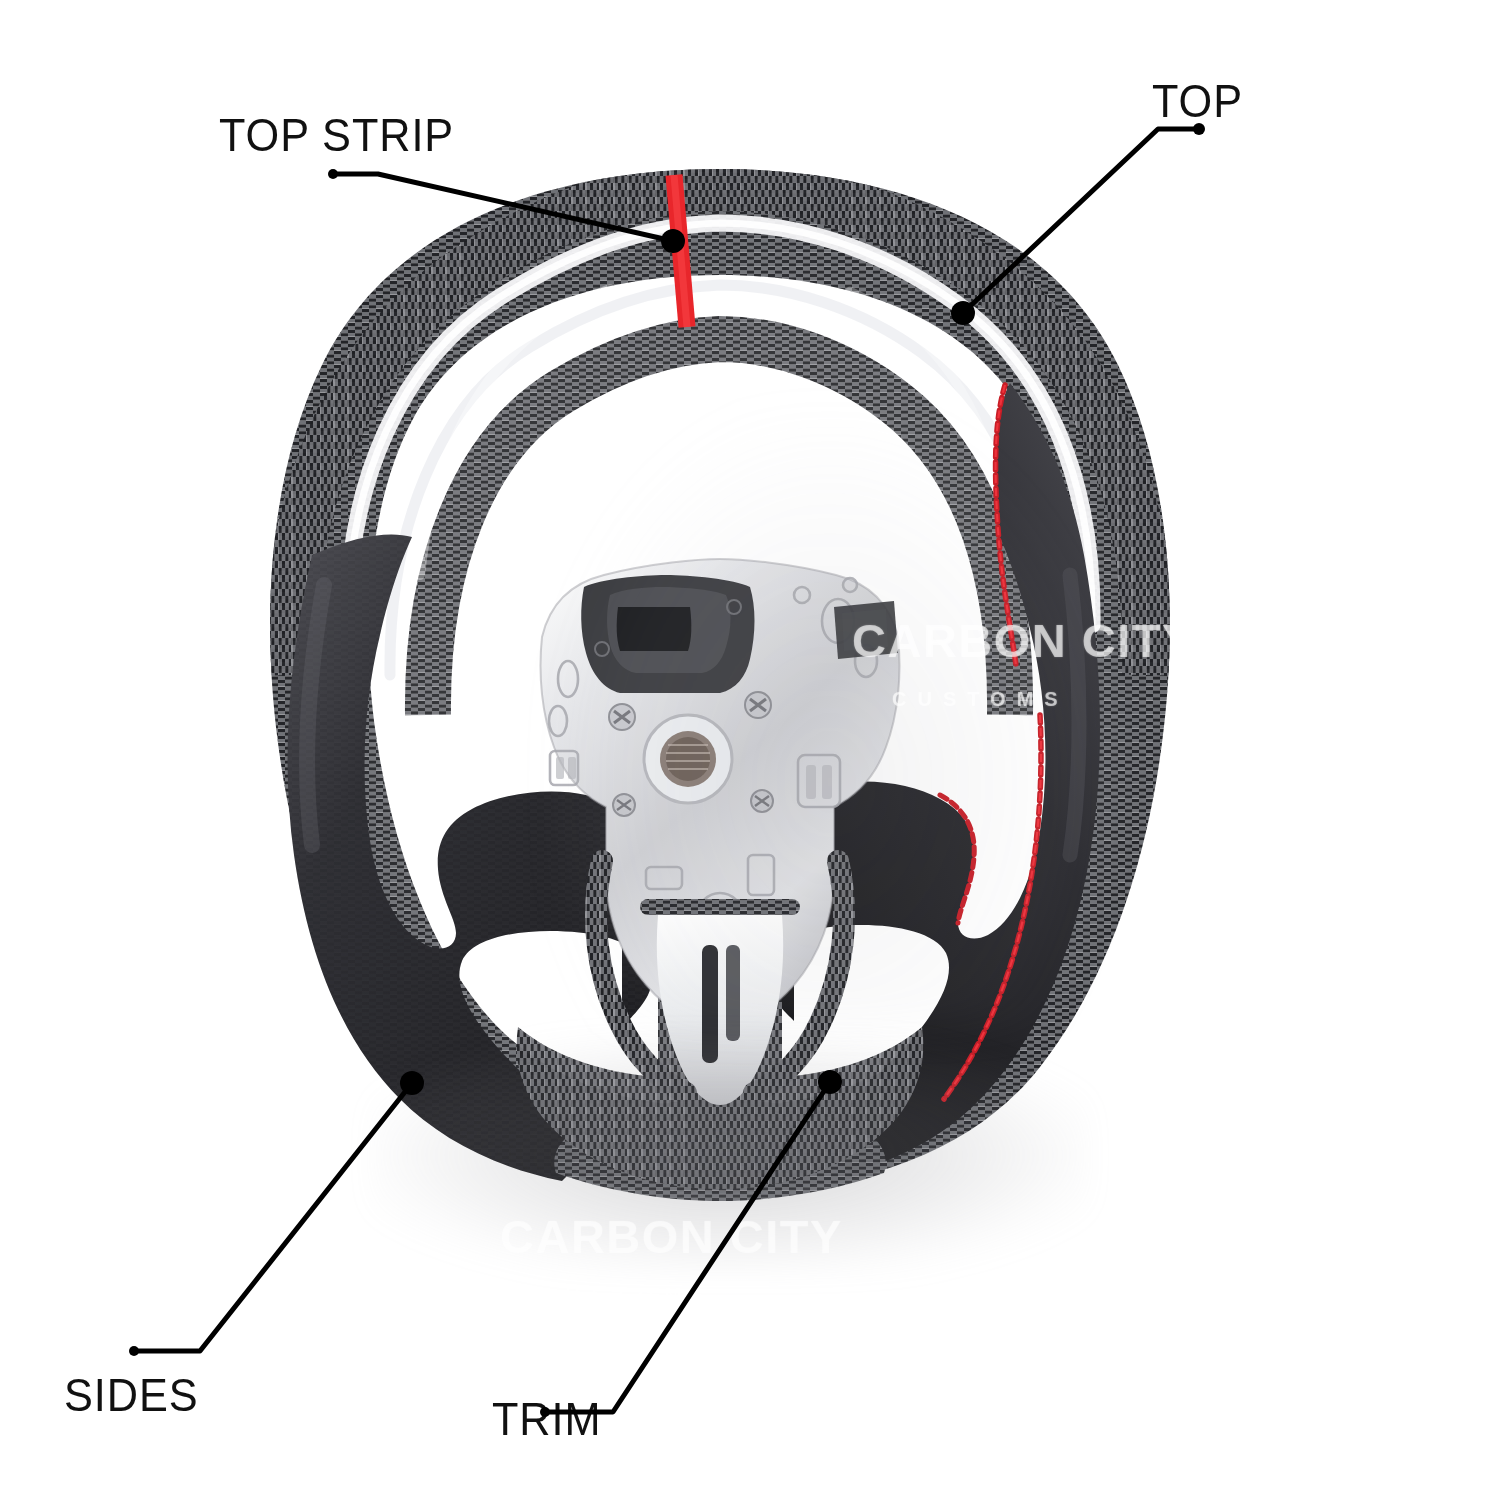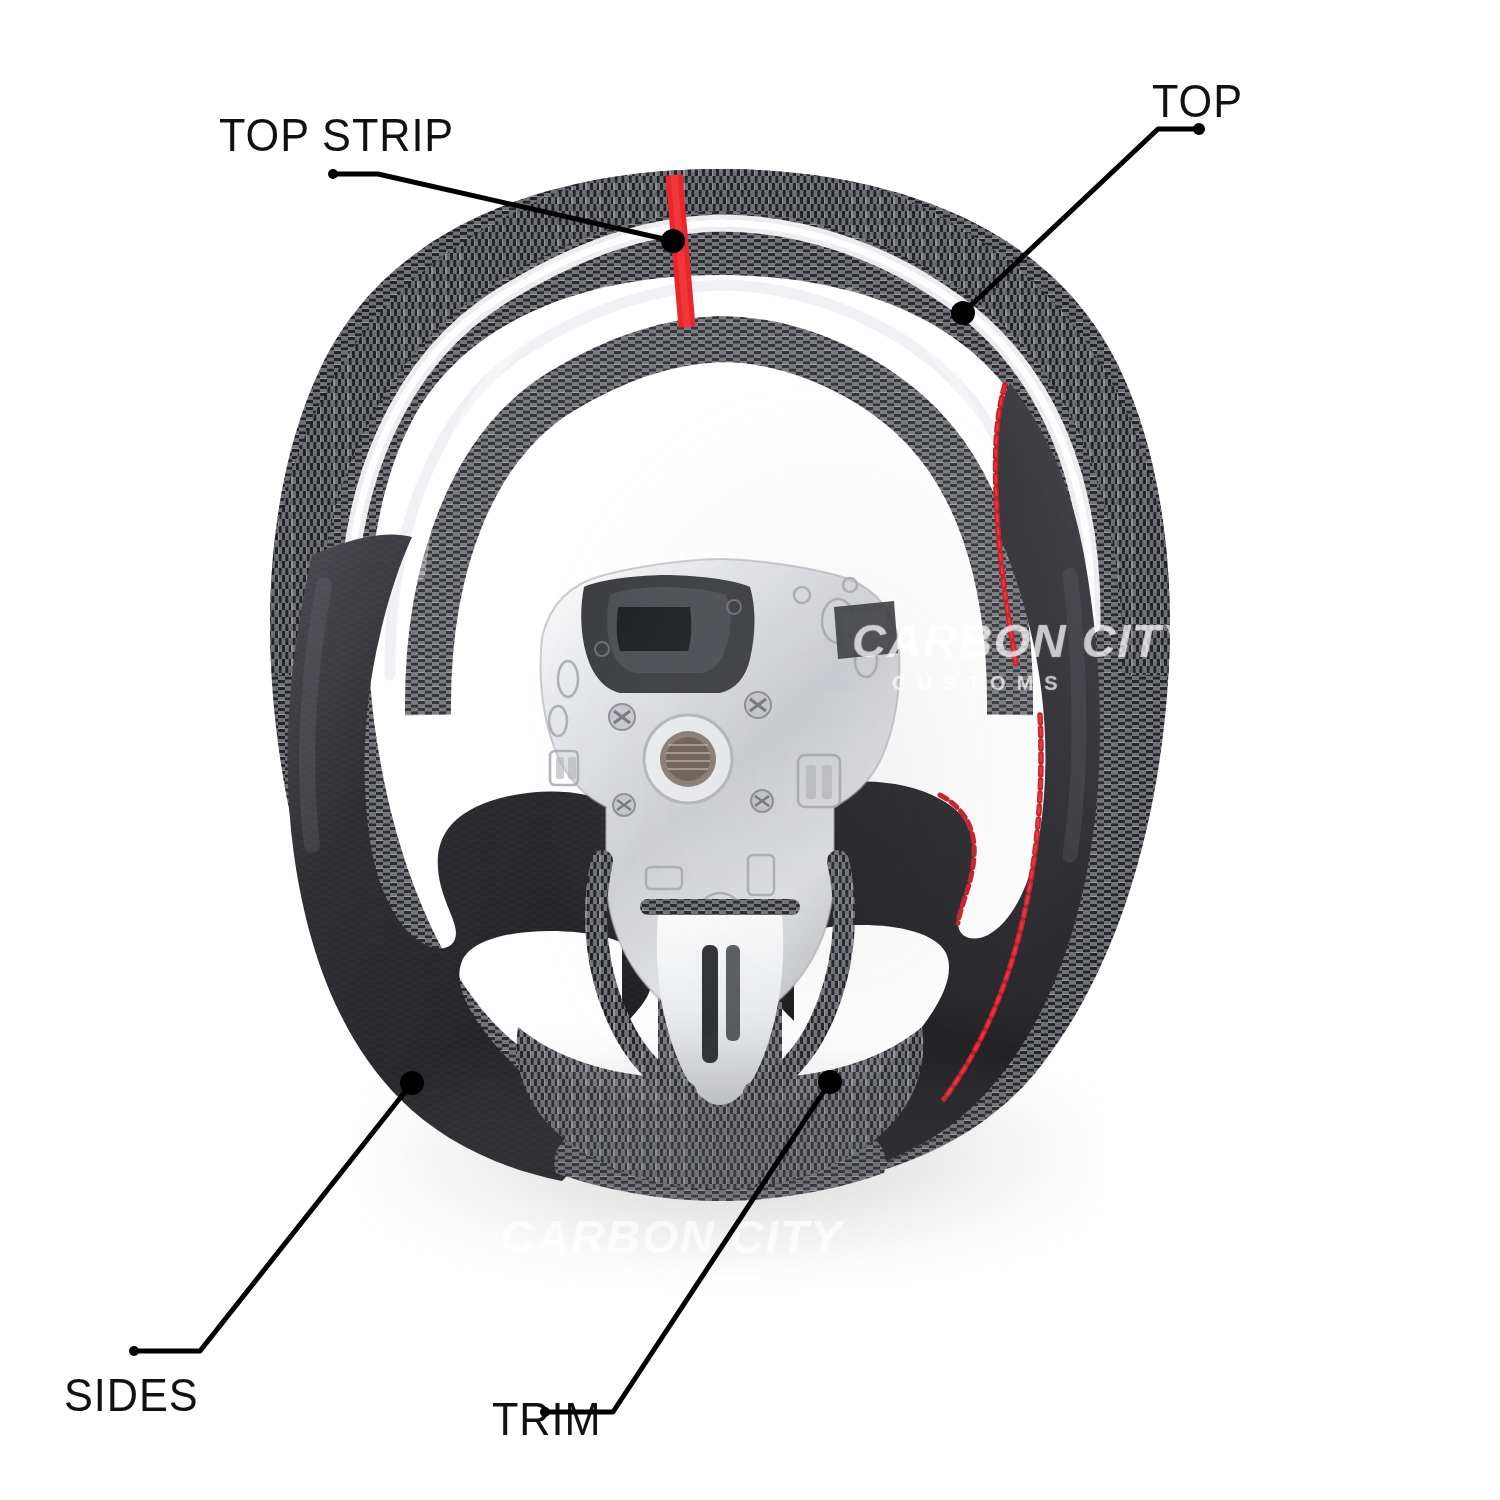--- a/index.html
+++ b/index.html
@@ -51,23 +51,23 @@
   .wm{
     position:absolute;
     font-family:"Liberation Sans","DejaVu Sans",sans-serif;
     font-weight:700;
     color:rgba(255,255,255,.62);
     text-shadow:0 0 2px rgba(255,255,255,.30);
     white-space:nowrap;
     user-select:none;
     pointer-events:none;
   }
-  .wm .wm-main{display:block;font-size:47px;letter-spacing:1.5px;line-height:1;font-style:italic;}
+  .wm .wm-main{display:block;font-size:47px;letter-spacing:1.5px;line-height:1;}
   .wm .wm-sub {display:block;font-size:20px;letter-spacing:11px;line-height:1;
-               margin-top:9px;margin-left:40px;font-weight:600;}
+               margin-top:25px;margin-left:40px;font-weight:600;}
   #wm-upper{left:852px;top:617px;z-index:30;}
   #wm-lower{left:500px;top:1213px;z-index:30;
             color:rgba(255,255,255,.55);}
   #wm-lower .wm-main{font-size:47px;}
 </style>
 </head>
 <body>
 
 <div id="stage">
 

